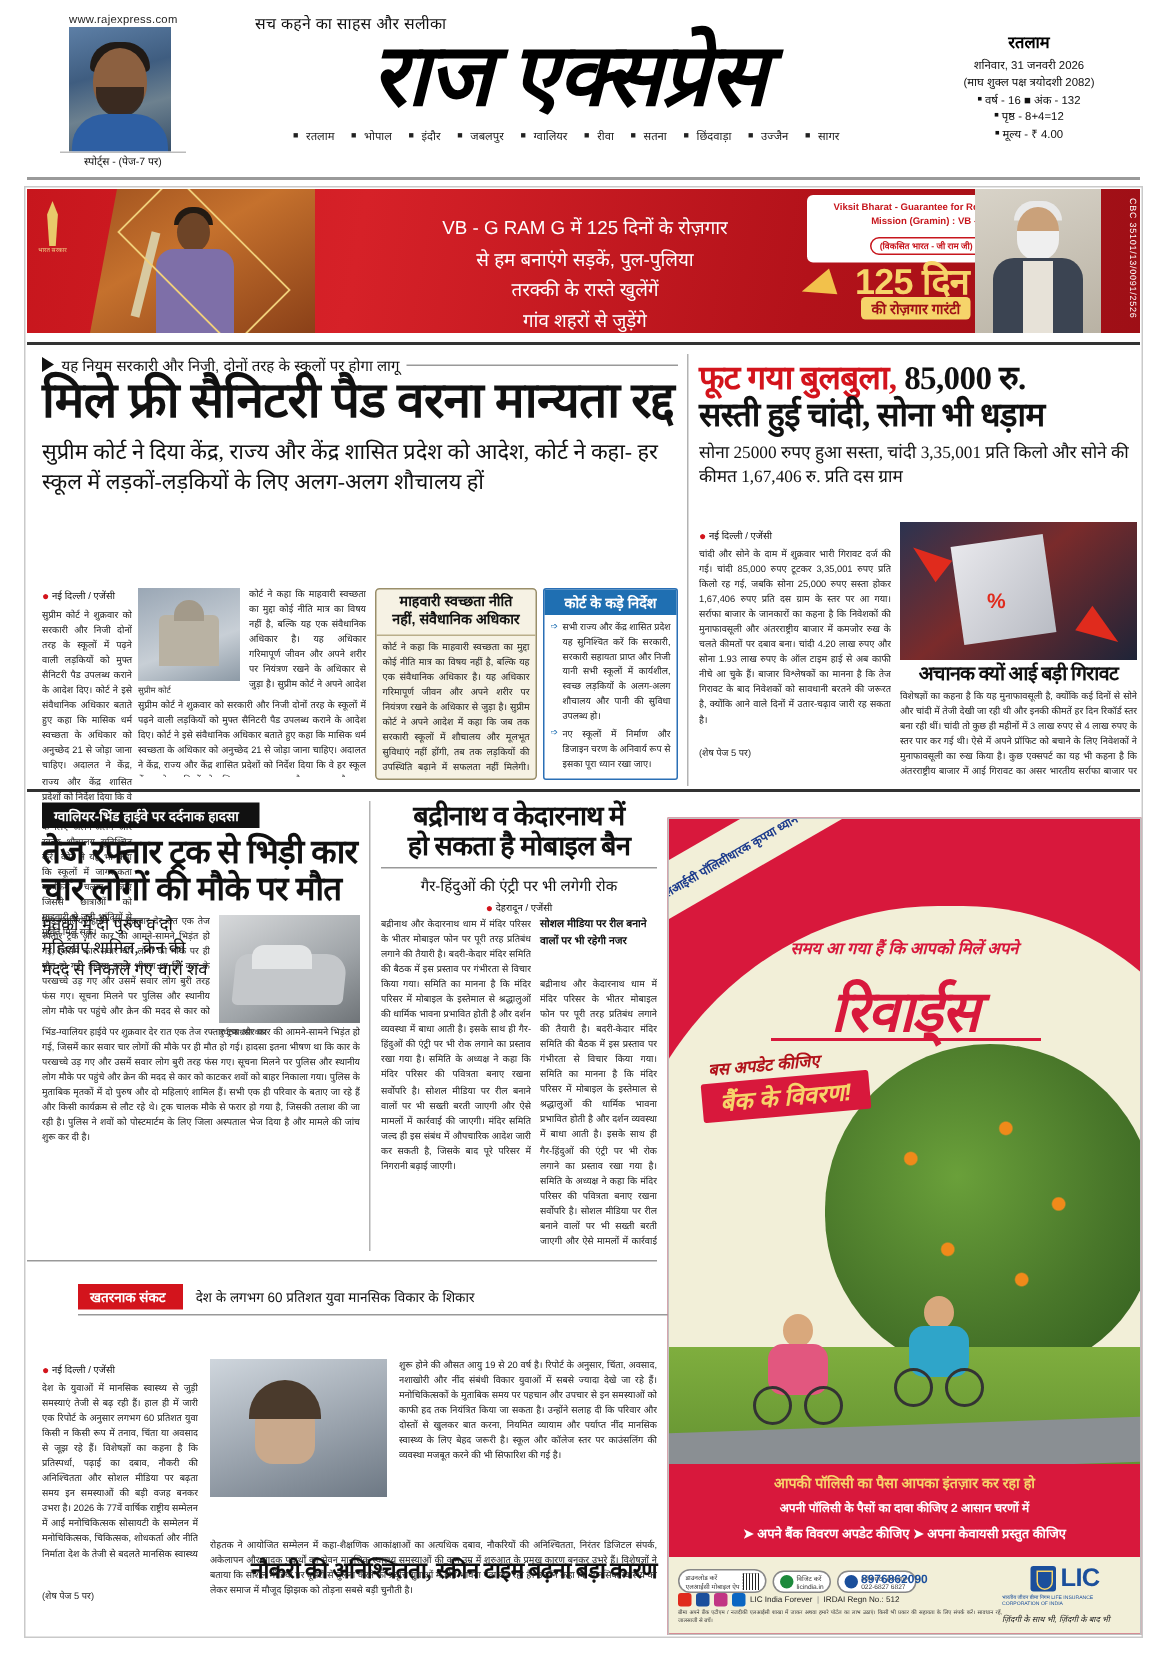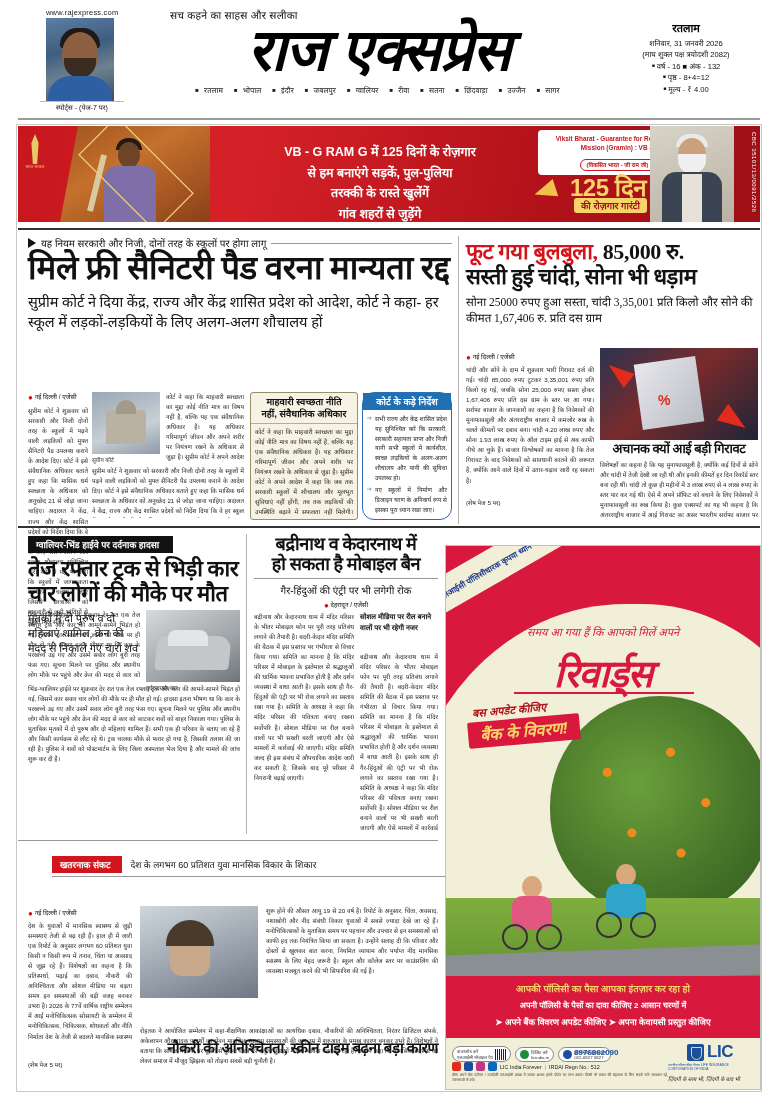--- a/index.html
+++ b/index.html
@@ -59,22 +59,22 @@
     position:absolute; left:42px; top:0; width:150px; height:96px;
     background:linear-gradient(150deg,#a1531f 0%,#c5712d 40%,#8a4018 100%);
     clip-path:polygon(12% 0,100% 0,100% 100%,0 100%);
   }
   .gov-ad .worker .w-head { position:absolute; left:58px; top:16px; width:22px; height:26px; border-radius:50%; background:#6d4427; }
   .gov-ad .worker .w-hair { position:absolute; left:56px; top:12px; width:26px; height:12px; border-radius:13px 13px 0 0; background:#221a13;}
   .gov-ad .worker .w-body { position:absolute; left:44px; top:40px; width:52px; height:56px; background:#7e6fa8; border-radius:12px 12px 0 0;}
   .gov-ad .worker .w-tool { position:absolute; left:34px; top:28px; width:6px; height:58px; background:#d8c9a0; transform:rotate(14deg);}
   .gov-ad .diamond { position:absolute; left:30px; top:4px; width:176px; height:88px; border:2px solid #f0cf7a; transform:rotate(45deg) scale(.62); }
   .gov-ad .hl {
-    position:absolute; left:212px; top:16px; width:300px; color:#fff; text-align:center;
-    font-size:12.5px; font-weight:bold; line-height:1.65;
+    position:absolute; left:222px; top:16px; width:300px; color:#fff; text-align:center;
+    font-size:12.5px; font-weight:normal; line-height:1.65;
   }
   .gov-ad .enbox {
     position:absolute; left:520px; top:4px; width:186px;
     background:#fff; border-radius:4px; padding:4px 6px; text-align:center;
   }
   .gov-ad .en1 { font-size:6.4px; font-weight:bold; color:#c7161d; line-height:1.45; }
   .gov-ad .en2 { margin-top:3px; display:inline-block; border:1px solid #c7161d; border-radius:8px; padding:1px 5px; font-size:5.8px; font-weight:bold; color:#c7161d;}
   .gov-ad .mega { position:absolute; left:512px; top:48px; width:34px; height:30px; }
   .gov-ad .mega .cone { width:0;height:0;border-top:9px solid transparent;border-bottom:9px solid transparent;border-right:22px solid #f2c14b; position:absolute; left:4px; top:8px; transform:rotate(-18deg);}
   .gov-ad .days { position:absolute; left:552px; top:44px; color:#f6d46a; font-size:24px; font-weight:bold; letter-spacing:-.5px;}
@@ -99,21 +99,21 @@
   .hl-main { font-family:"Liberation Serif", serif; font-weight:bold; color:#111; line-height:1.12; letter-spacing:-.4px;}
   .red { color:#d3141c; }
   .sub-main { font-family:"Liberation Serif", serif; font-size:14.5px; color:#111; line-height:1.35; }
 
   .byline { font-size:6.4px; color:#111; }
   .byline .dot { color:#d3141c; font-size:8px; vertical-align:-1px; }
   .bodytext { font-size:6.2px; color:#222; line-height:1.62; text-align:justify; }
 
   
   .box-tan { border:1px solid #9a8f6b; background:#f6f2e4; border-radius:3px; }
-  .box-blue { border:1px solid #2a6fb5; background:#fff; border-radius:12px; }
+  .box-blue { border:1px solid #2a6fb5; background:#fff; border-radius:2px; }
   .box-blue .bhead { background:#1f6fb2; color:#fff; text-align:center; font-size:9.5px; font-weight:bold; padding:2px 0; }
   .box-tan .thead { text-align:center; font-weight:bold; color:#111; font-size:9.5px; line-height:1.3; padding:3px 4px 2px; border-bottom:1px solid #b9ae8a;}
   .bullet-list li { list-style:none; font-size:6.1px; line-height:1.6; color:#222; margin-bottom:3px; padding-left:8px; position:relative; text-align:justify;}
   .bullet-list li:before { content:"➩"; position:absolute; left:0; top:0; color:#1f6fb2; font-size:6px;}
 
   .blk-kicker { display:inline-block; background:#111; color:#fff; font-size:9px; font-weight:bold; padding:2px 14px 2px 8px; }
   .red-kicker { display:inline-block; background:#d3141c; color:#fff; font-size:9px; font-weight:bold; padding:2px 12px 2px 8px; }
 
   .photo { background:#c9ccd2; position:relative; overflow:hidden; }
   .cap-small { font-size:5.6px; color:#333; }
@@ -126,21 +126,21 @@
   .lic .cream-arc {
     position:absolute; left:-40px; top:58px; width:430px; height:470px;
     background:#f2efd8; border-radius:52% 46% 40% 50%;
   }
   .lic .diag {
     position:absolute; left:-46px; top:6px; width:175px; height:34px;
     background:#f2efd8; transform:rotate(-30deg);
     display:flex; align-items:center; justify-content:center;
   }
   .lic .diag span { font-size:8px; font-weight:bold; color:#1b3a8c; }
-  .lic .l1 { position:absolute; left:0; right:0; top:78px; text-align:center; font-size:11px; font-weight:normal; color:#d8183c; font-style:italic;}
+  .lic .l1 { position:absolute; left:0; right:0; top:78px; text-align:center; font-size:11px; font-weight:bold; color:#d8183c; font-style:italic;}
   .lic .l2 {
     position:absolute; left:0; right:0; top:100px; text-align:center;
     font-size:38px; font-weight:bold; color:#d8183c; font-style:italic; letter-spacing:-1px;
   }
   .lic .l2u { position:absolute; left:68px; top:146px; width:180px; height:2px; background:#d8183c;}
   .lic .l3 { position:absolute; left:26px; top:156px; font-size:11px; font-weight:bold; color:#b2121a; transform:rotate(-5deg); font-style:italic;}
   .lic .l4 {
     position:absolute; left:22px; top:172px; background:#d8183c; color:#f6d46a;
     font-size:16px; font-weight:bold; padding:2px 12px; transform:rotate(-5deg); font-style:italic;
     border-radius:2px;

